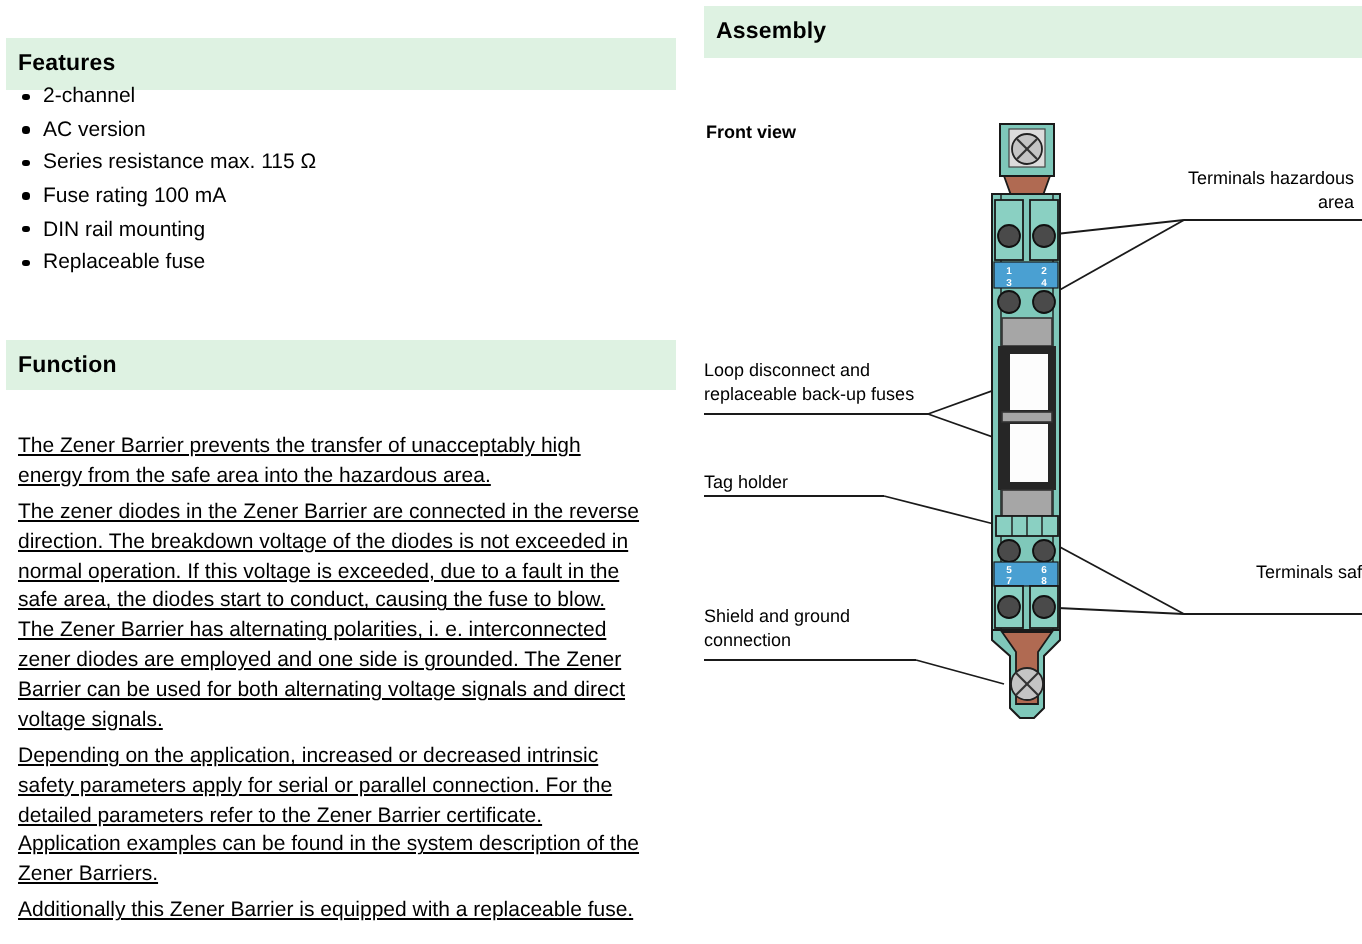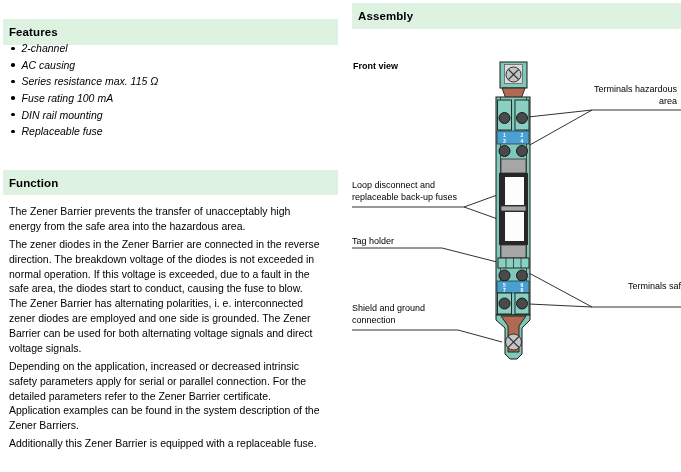--- a/index.html
+++ b/index.html
@@ -12,25 +12,25 @@
     position:absolute; height:26px; background:#def2e2;
     display:flex; align-items:center; box-sizing:border-box; padding-left:6px;
   }
   .bar .bar-title { font-size:11.5px; font-weight:bold; letter-spacing:.1px; }
   #bar-features { left:3px;   top:3px;   width:335px;margin-top:16px; }
   #bar-assembly { left:352px; top:3px;   width:329px; }
   #bar-function { left:3px;   top:170px; width:335px; height:25px;align-items:center; }
 
   
   .features-list { position:absolute; left:8px; top:40px; width:324px; }
-  .feature-item { display:flex; align-items:center; height:16.6px; font-size:10.5px;font-style:italic; }
+  .feature-item { display:flex; align-items:center; height:16.6px; font-size:10.5px; }
   .bullet-dot { width:3.5px; height:3.5px; border-radius:50%; background:#000; margin:0 7px 0 3px; flex:none; }
 
   
-  .function-text { position:absolute; left:9px; top:204px; width:312px; }
+  .function-text { position:absolute; left:9px; top:216px; width:312px;text-decoration:underline; }
   .function-text p { margin:0 0 3.5px 0; font-size:10.5px; line-height:14.8px; }
 
   
   .diagram-svg { position:absolute; left:345px; top:55px; width:336px; height:312px; }
   .diagram-label { position:absolute; font-size:9px; line-height:11.5px; }
   #front-view-label { left:353px; top:61px; font-weight:bold; }
   #label-haz    { left:592px; top:84px;  width:85px;text-align:right;  }
   #label-loop   { left:352px; top:180px; width:122px; }
   #label-tag    { left:352px; top:236px; width:122px; }
   #label-safe   { left:592px; top:281px; width:85px;margin-left:36px;  }
@@ -67,21 +67,21 @@
     <span class="bar-title">Function</span>
   </div>
 
   <div class="features-list">
     <div class="feature-item">
       <span class="bullet-dot"></span>
       <span>2-channel</span>
     </div>
     <div class="feature-item">
       <span class="bullet-dot"></span>
-      <span>AC causing</span>
+      <span>AC version</span>
     </div>
     <div class="feature-item">
       <span class="bullet-dot"></span>
       <span>Series resistance max. 115 Ω</span>
     </div>
     <div class="feature-item">
       <span class="bullet-dot"></span>
       <span>Fuse rating 100 mA</span>
     </div>
     <div class="feature-item">

